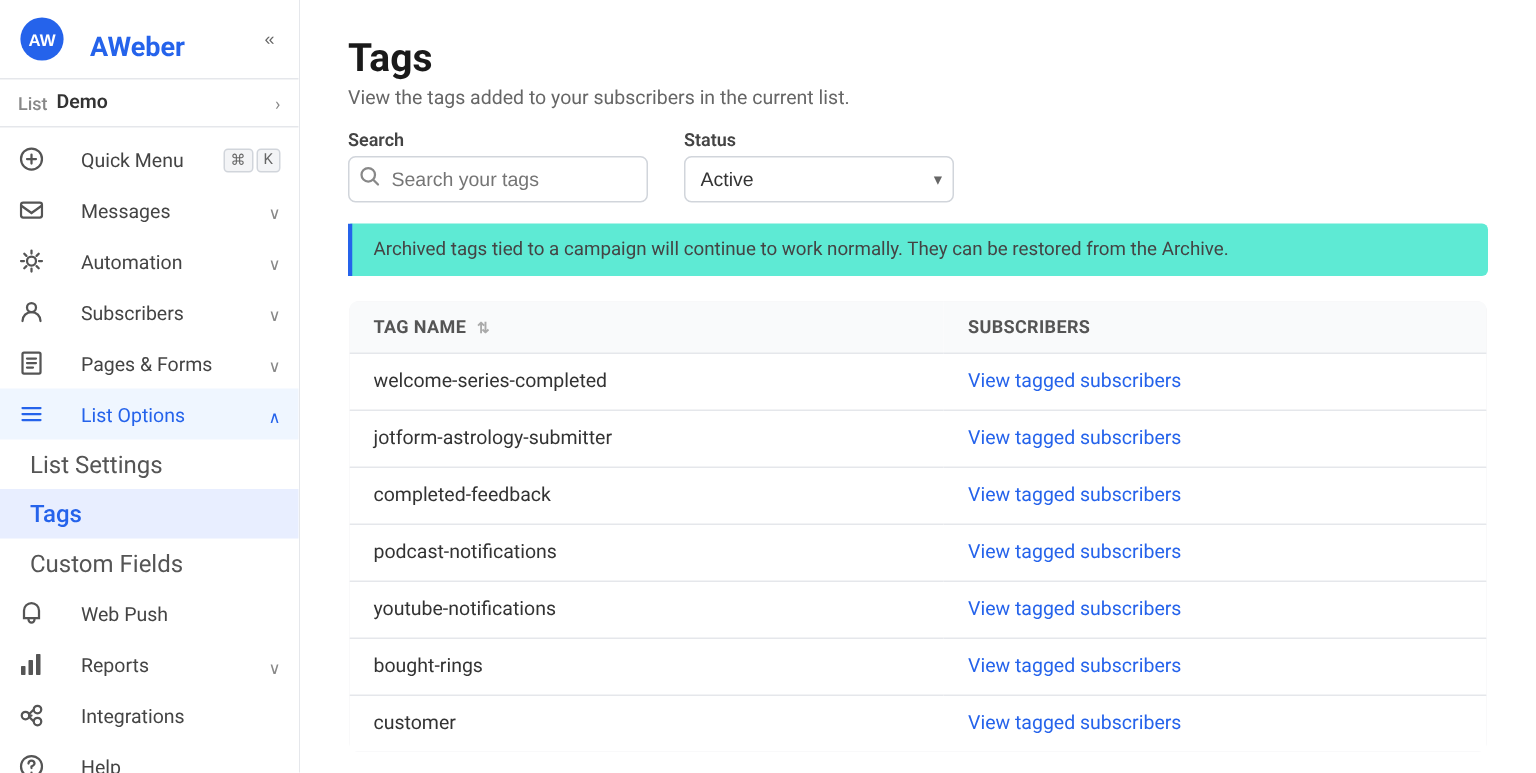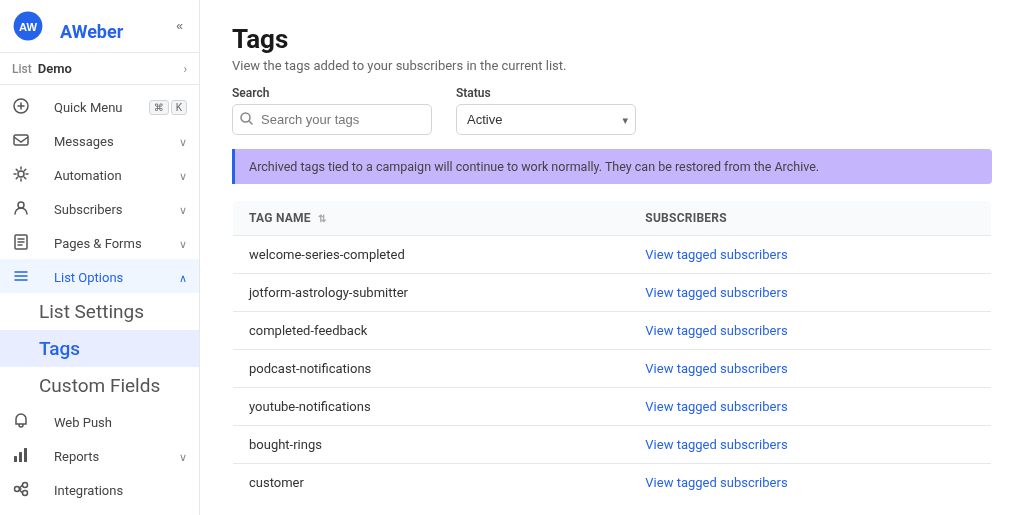--- a/index.html
+++ b/index.html
@@ -102,24 +102,24 @@
       padding: 1px 4px;
       font-size: 10px;
       color: #666;
     }
     .subnav {
       padding-left: 0;
     }
     .subnav-item {
       display: flex;
       align-items: center;
-      padding: 7px 12px 7px 39px;
+      padding: 7px 12px 7px 20px;
       cursor: pointer;
       color: #555;
-      font-size: 19px;
+      font-size: 16px;
     }
     .subnav-item.active {
       background: #e8eeff;
       color: #2563eb;
       font-weight: 500;
     }
 
     
     .main {
       flex: 1;
@@ -194,21 +194,21 @@
       right: 8px;
       top: 50%;
       transform: translateY(-50%);
       color: #666;
       font-size: 11px;
       pointer-events: none;
     }
     .info-banner {
       border-left: 3px solid #2563eb;
       padding: 10px 14px;
-      background: #c4b5fd;
+      background: #5eead4;
       font-size: 12.5px;
       color: #444;
       margin-bottom: 16px;
       border-radius: 0 4px 4px 0;
     }
     .tags-table {
       width: 100%;
       border-collapse: collapse;
       border: 1px solid #e5e7eb;
       border-radius: 6px;

